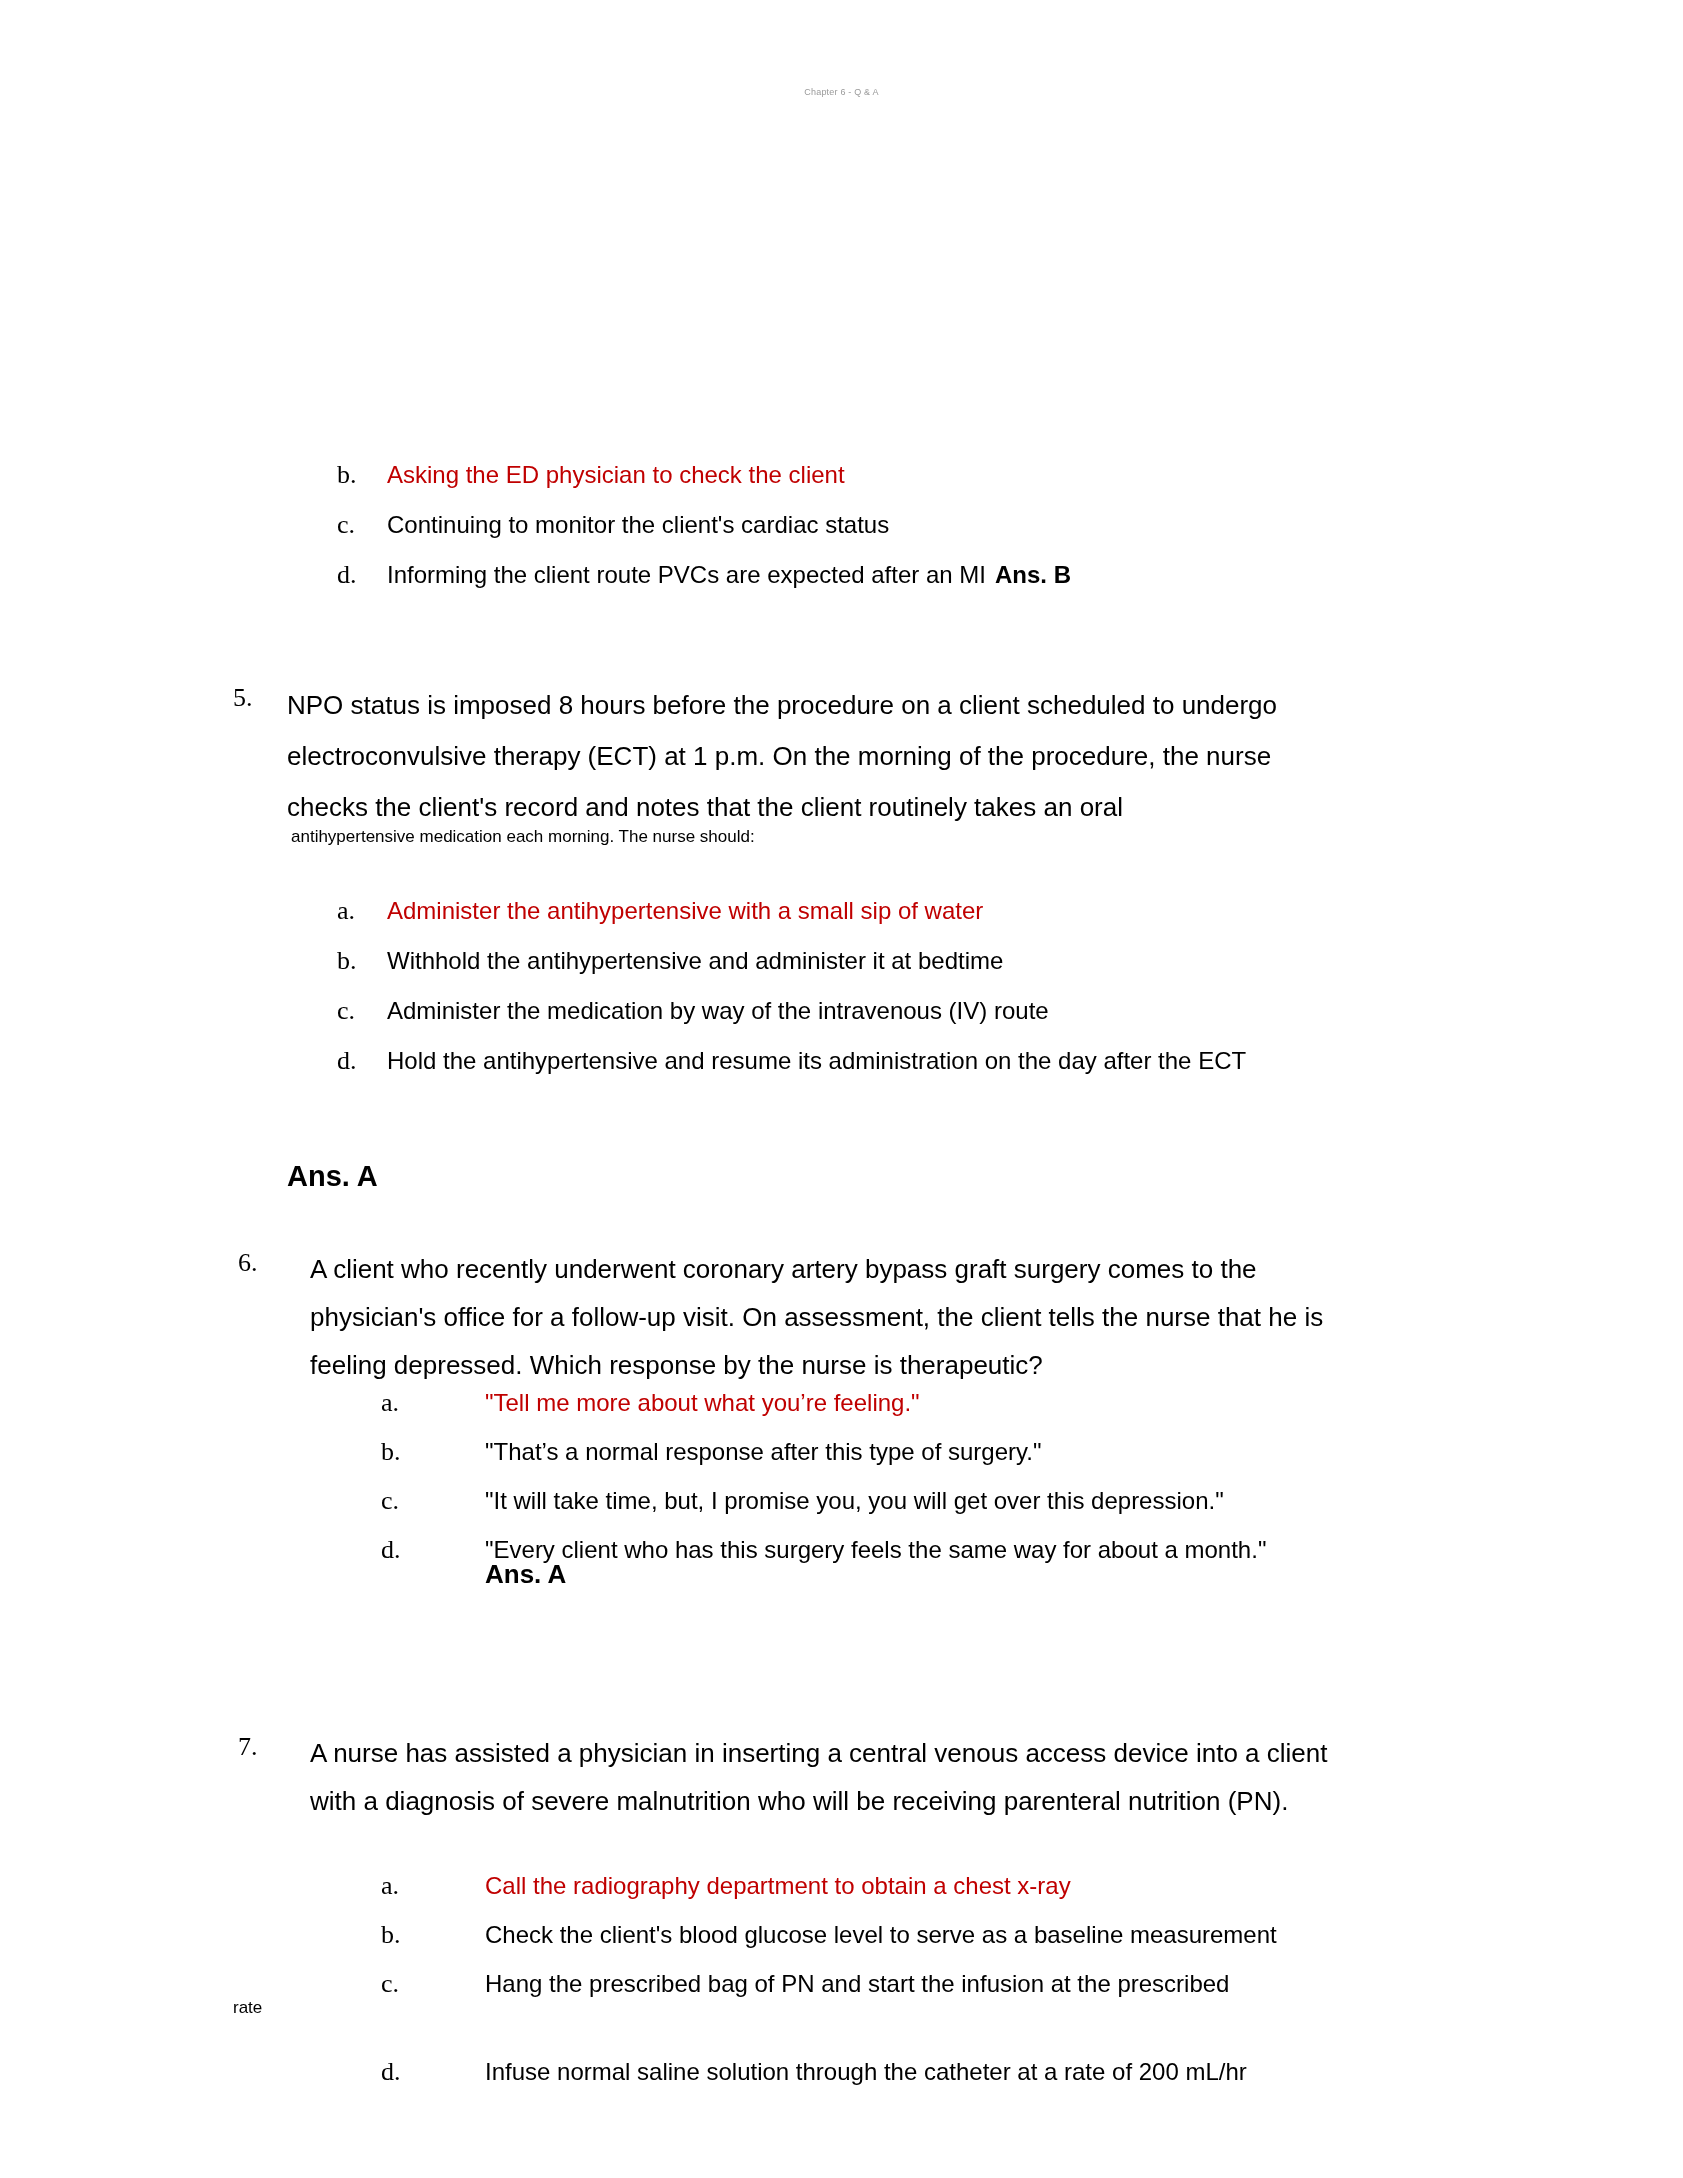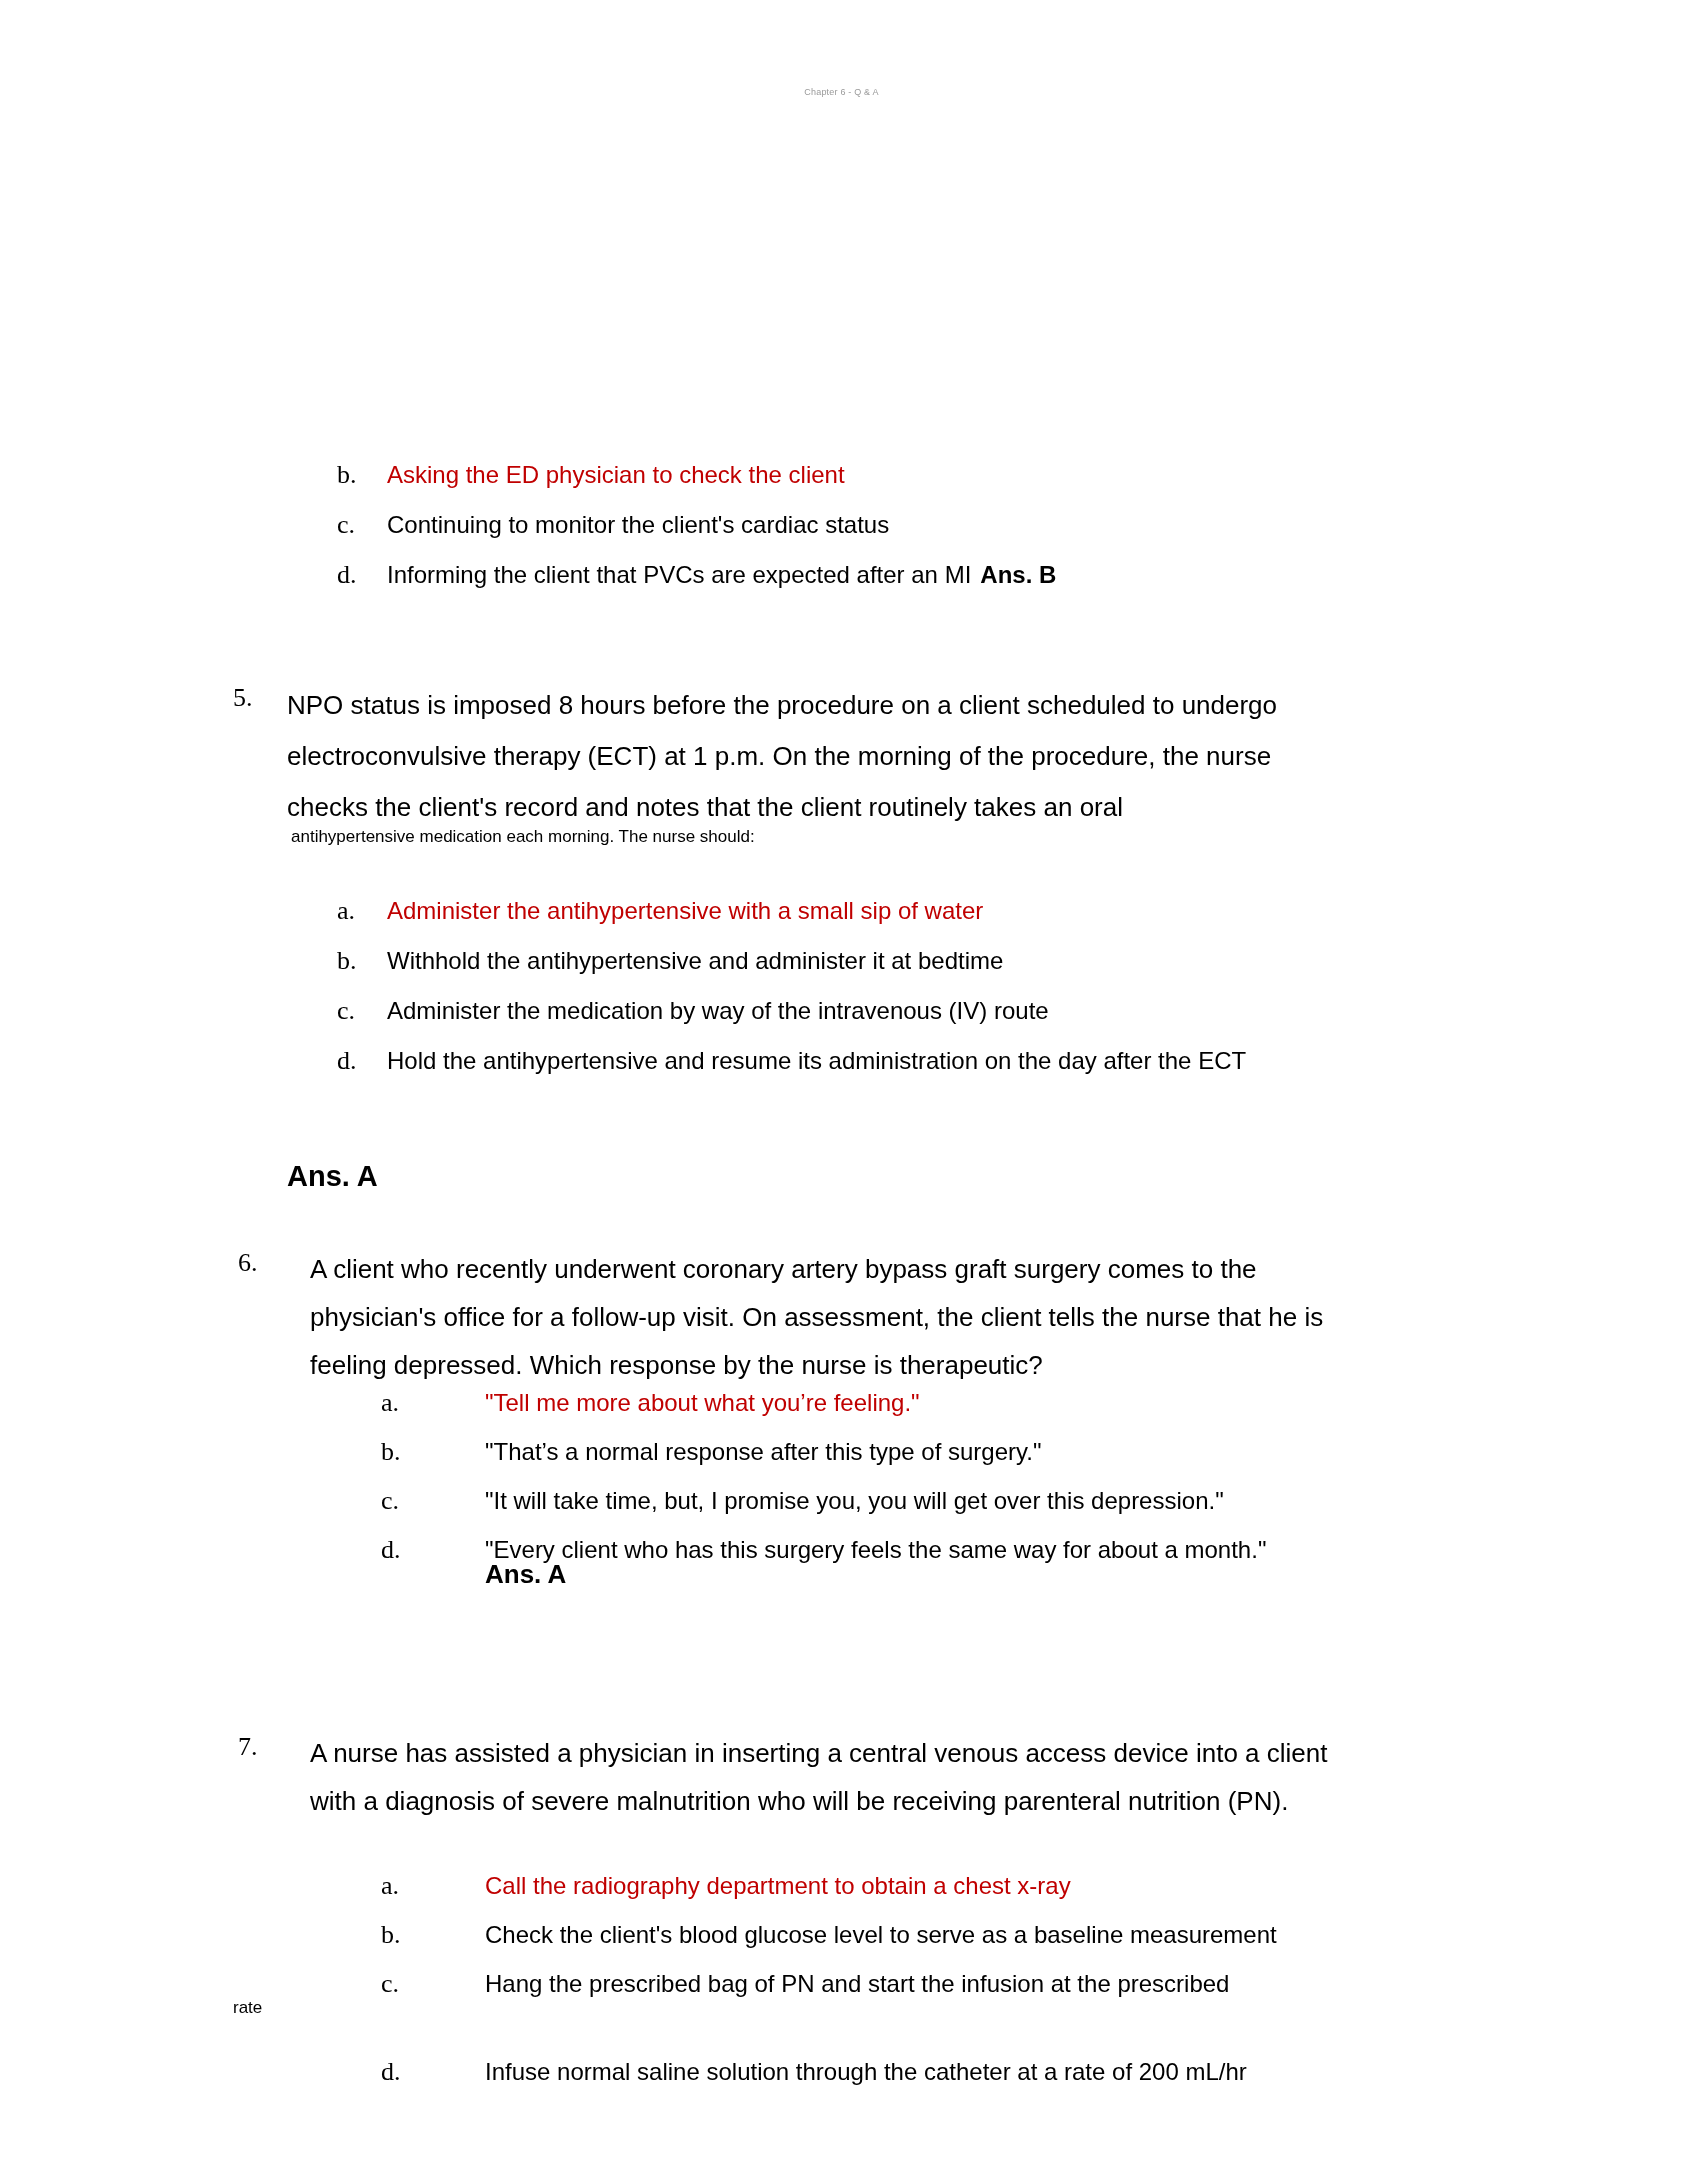--- a/index.html
+++ b/index.html
@@ -137,21 +137,21 @@
       <span class="opt-text red">Asking the ED physician to check the client</span>
     </div>
 
     <div class="opt">
       <span class="opt-mark" style="width:50px;">c.</span>
       <span class="opt-text">Continuing to monitor the client's cardiac status</span>
     </div>
 
     <div class="opt">
       <span class="opt-mark" style="width:50px;">d.</span>
-      <span class="opt-text">Informing the client that PVCs are expected after an MI</span>
+      <span class="opt-text">Informing the client route PVCs are expected after an MI</span>
       <span class="opt-text ans-inline" style="padding-left:9px;">Ans. B</span>
     </div>
 
   </div>
 
   <div class="qblock" style="top:676px; left:233px; width:1386px;">
     <div class="qrow">
       <div class="qnum">5.</div>
       <div class="qtext">
         <p>NPO status is imposed 8 hours before the procedure on a client scheduled to undergo</p>

